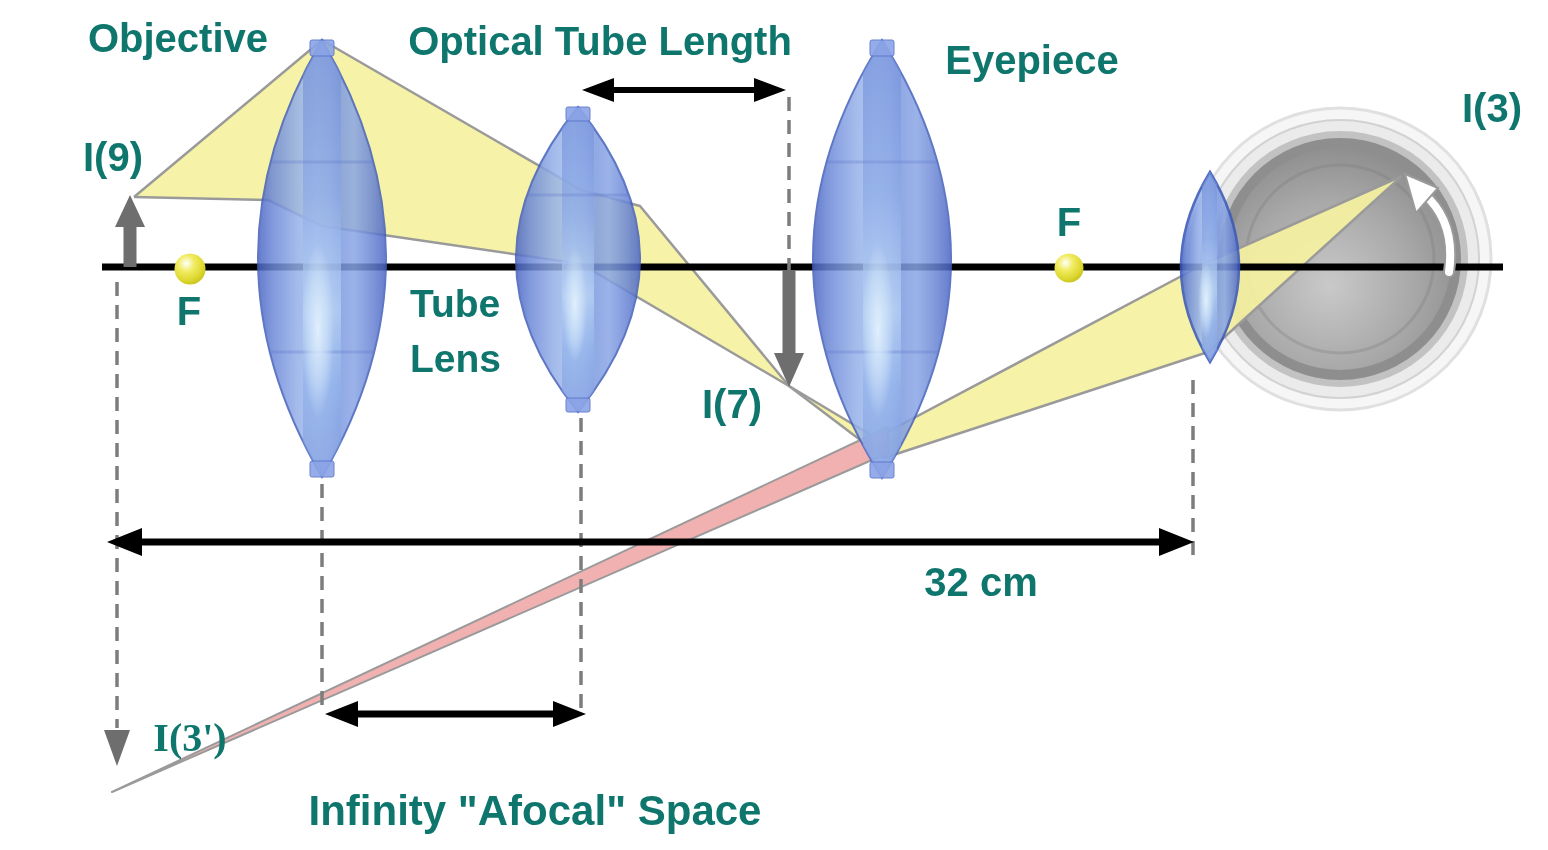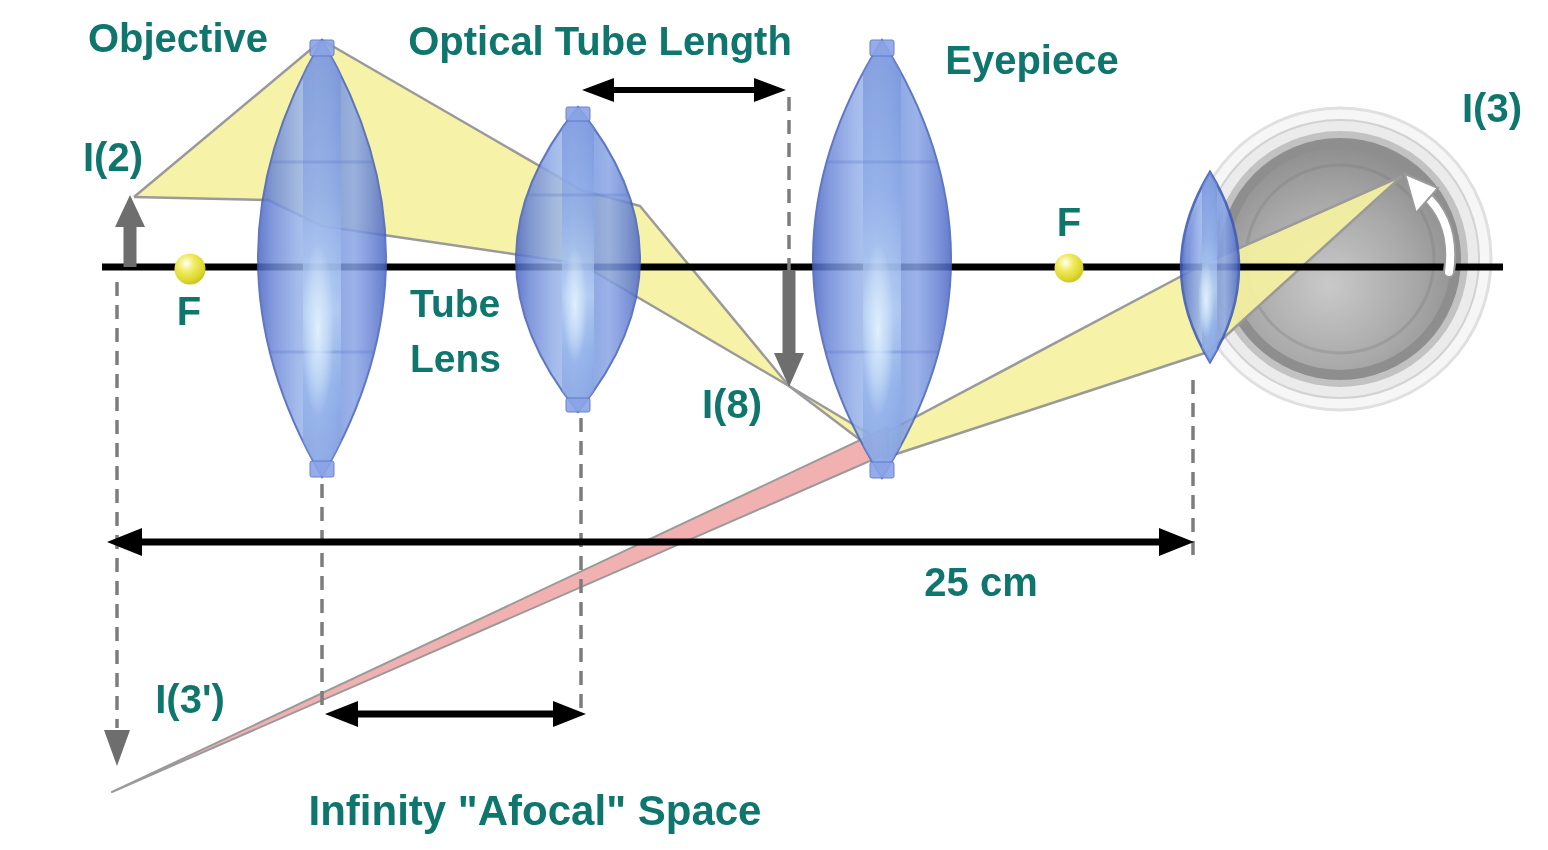--- a/index.html
+++ b/index.html
@@ -171,23 +171,23 @@
   <g>
     <path d="M 1449 272 Q 1456 222 1424 194" fill="none" stroke="#9a9a9a" stroke-width="12" stroke-linecap="round"></path>
     <path d="M 1449 272 Q 1456 222 1424 194" fill="none" stroke="#ffffff" stroke-width="8" stroke-linecap="round"></path>
     <polygon points="1405,174 1438,188 1416,213" fill="#ffffff" stroke="#9a9a9a" stroke-width="2"></polygon>
   </g>
 </svg>
 
 <div class="lbl" style="left:178px;top:17px;">Objective</div>
 <div class="lbl" style="left:1032px;top:39px;">Eyepiece</div>
 <div class="lbl" style="left:600px;top:20px;">Optical Tube Length</div>
-<div class="lbl" style="left:113px;top:136px;">I(2)</div>
+<div class="lbl" style="left:113px;top:136px;">I(9)</div>
 <div class="lbl" style="left:189px;top:290px;">F</div>
 <div class="lbl left-align" style="left:410px;top:276px;width:130px;font-size:39px;line-height:55px;">Tube Lens</div>
-<div class="lbl" style="left:732px;top:383px;">I(8)</div>
+<div class="lbl" style="left:732px;top:383px;">I(7)</div>
 <div class="lbl" style="left:1069px;top:201px;">F</div>
 <div class="lbl" style="left:1492px;top:87px;">I(3)</div>
-<div class="lbl" style="left:981px;top:561px;">25 cm</div>
-<div class="lbl" style="left:190px;top:678px;">I(3')</div>
+<div class="lbl" style="left:981px;top:561px;">32 cm</div>
+<div class="lbl" style="left:190px;top:717px;font-family:Liberation Serif, serif;">I(3')</div>
 <div class="lbl big" style="left:535px;top:790px;">Infinity "Afocal" Space</div>
 
 </div>
 
 </body></html>

